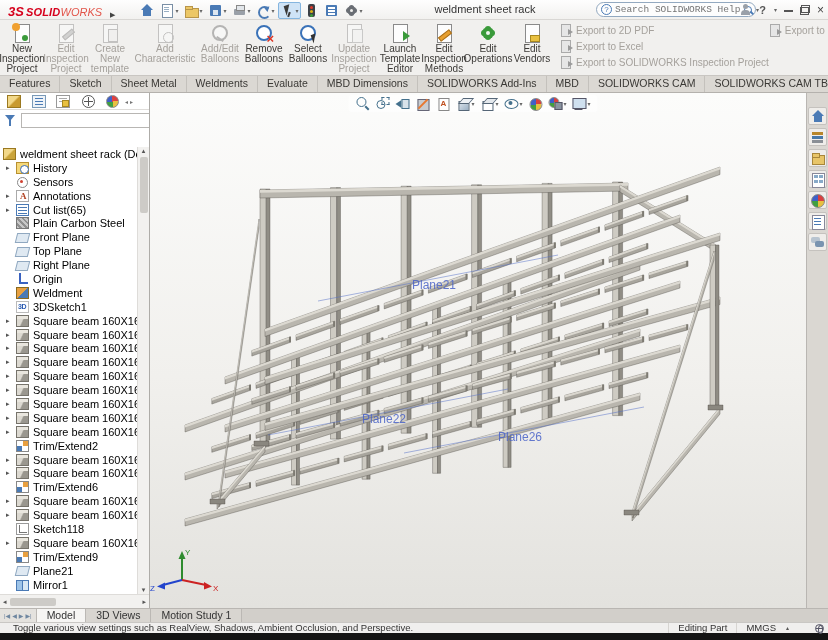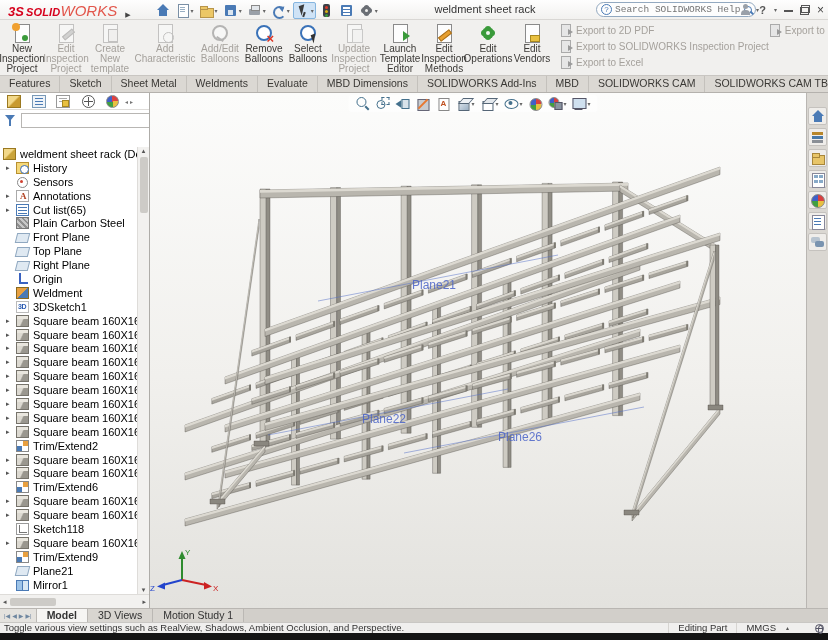--- a/index.html
+++ b/index.html
@@ -5,21 +5,21 @@
   *{box-sizing:border-box;margin:0;padding:0}
   html,body{width:828px;height:640px;overflow:hidden}
   body{font-family:"Liberation Sans",sans-serif;font-size:11px;color:#222;background:#e8e6e3}
   .app{width:828px;height:640px;display:flex;flex-direction:column}
 
   
   .titlebar{flex:0 0 20px;background:linear-gradient(#fefefe,#f2f1ef);border-bottom:1px solid #d9d7d4;display:flex;align-items:flex-end;position:relative;z-index:5}
   .logo{display:flex;align-items:baseline;padding:0 6px 0 8px;font-weight:bold;color:#d6001c;font-style:italic}
   .logo .mark{font-size:13px;margin-right:2px}
   .logo .solid{font-size:11px;letter-spacing:.2px}
-  .logo .works{font-size:15px;font-weight:normal;color:#e2554a}
+  .logo .works{font-size:11px;font-weight:normal;color:#e2554a}
   .flyout{font-size:7px;color:#444;margin-left:2px}
   .qat{display:flex;align-items:center;margin-left:22px;gap:1px}
   .qbtn{display:flex;align-items:center;height:17px;padding:0 1px;border:1px solid transparent;border-radius:2px}
   .qbtn.active{background:#cfe3f6;border-color:#85b5df}
   .caret{font-size:6px;color:#666;margin-left:1px}
   .doc-title{position:absolute;left:400px;width:170px;text-align:center;font-size:11px;color:#333;top:3px;pointer-events:none}
   .search{position:absolute;right:72px;top:2px;width:160px;height:15px;border:1px solid #93a9c0;border-radius:8px;background:#fdfdfd;display:flex;align-items:center;padding:0 4px;gap:3px}
   .search input{border:none;outline:none;flex:1;font-size:9.5px;color:#777;background:transparent;font-family:Liberation Mono, monospace}
   .tb-right{position:absolute;right:2px;top:0;height:19px;display:flex;align-items:center;gap:7px;padding-right:2px}
 
@@ -205,24 +205,24 @@
   .tp-props::before{left:2px;top:1px;width:11px;height:13px;background:#fff;border:1px solid #889}
   .tp-props::after{left:4px;top:4px;width:7px;height:1.5px;background:#4a7ab5;box-shadow:0 3px 0 #4a7ab5,0 6px 0 #4a7ab5}
   .tp-forum::before{left:1px;top:2px;width:9px;height:6px;background:#b8c4d0;border-radius:2px}
   .tp-forum::after{left:5px;top:6px;width:9px;height:6px;background:#7a94b0;border-radius:2px}
 
   
   .modeltabs{flex:0 0 14px;background:#d2cfca;border-top:1px solid #b9b6b2;display:flex;align-items:stretch;font-size:10.5px}
   .mnav{display:flex;align-items:center;gap:2px;padding:0 4px;background:#e4e2de;border-right:1px solid #bbb8b4}
   .mnav span{font-size:6px;color:#6f87a0;line-height:8px}
   .mtab{padding:0 10px;line-height:12px;color:#333;border-right:1px solid #bbb8b4;background:#d8d5d0;white-space:nowrap}
-  .mtab.active{background:#f6f5f3;font-weight:bold}
+  .mtab.active{background:#f6f5f3;font-weight:normal}
 
   
-  .statusbar{flex:0 0 11px;background:#f0efee;border-top:1px solid #c9c7c4;display:flex;align-items:center;font-size:9.5px;line-height:10px;color:#333;padding-left:4px}
+  .statusbar{flex:0 0 11px;background:#f0efee;border-top:1px solid #c9c7c4;display:flex;align-items:center;font-size:9.5px;line-height:10px;color:#333;padding-left:13px}
   .sb-right{margin-left:auto;display:flex;align-items:center;height:100%}
   .sb-sep{width:1px;height:100%;background:#d6d4d1;margin:0 9px}
   .sb-caret{font-size:6px;color:#555;margin-left:10px}
   .sb-globe{width:9px;height:9px;border:1px solid #556;border-radius:50%;position:relative;margin:0 4px 0 26px}
   .sb-globe::before{content:'';position:absolute;left:0;top:3.5px;width:7px;height:1px;background:#556}
   .sb-globe::after{content:'';position:absolute;left:2px;top:0;width:3px;height:7px;border:1px solid #556;border-radius:50%}
   .blackstrip{flex:0 0 7px;background:#141414}
 </style>
 </head>
 <body>
@@ -357,25 +357,25 @@
       </div>
       <div class="rdiv"></div>
       <div class="rcols rlinks">
         <div class="rcol">
           <div class="rlink">
             <span class="licon"></span>
             <span>Export to 2D PDF</span>
           </div>
           <div class="rlink">
             <span class="licon"></span>
-            <span>Export to SOLIDWORKS Inspection Project</span>
+            <span>Export to Excel</span>
           </div>
           <div class="rlink">
             <span class="licon"></span>
-            <span>Export to Excel</span>
+            <span>Export to SOLIDWORKS Inspection Project</span>
           </div>
         </div>
         <div class="rcol">
           <div class="rlink">
             <span class="licon"></span>
             <span>Export to 3D PDF</span>
           </div>
         </div>
       </div>
       <div class="rdiv"></div>

